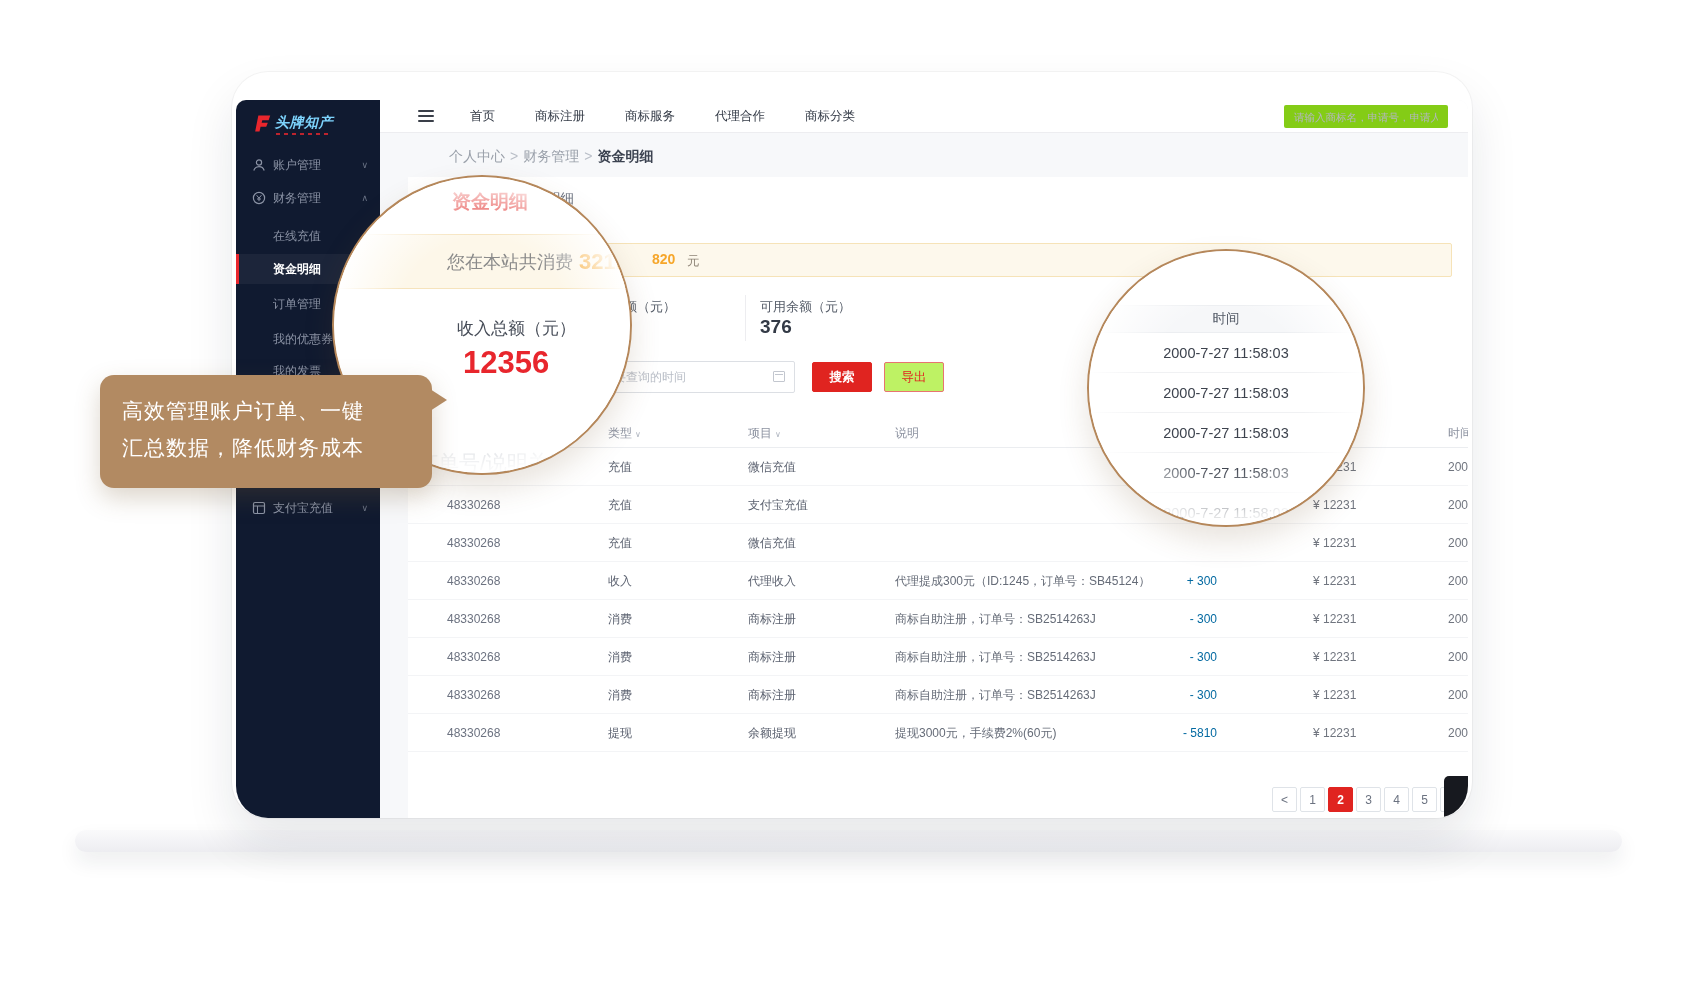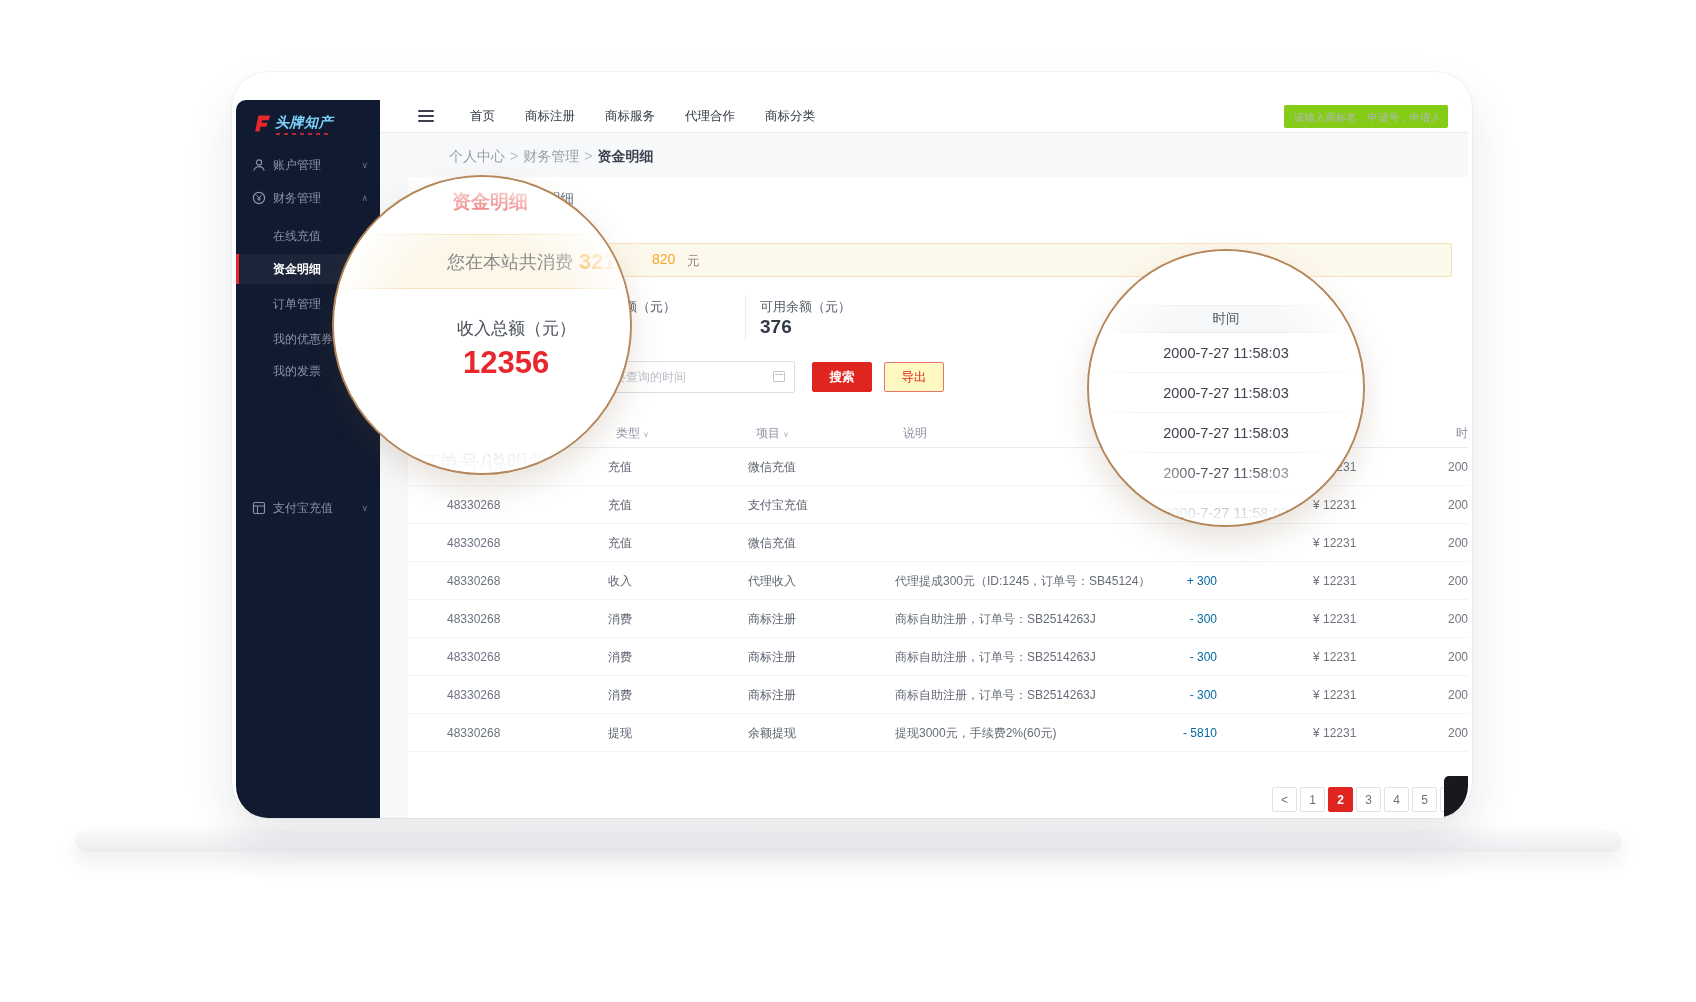--- a/index.html
+++ b/index.html
@@ -29,61 +29,61 @@
   .side-item .ic { width:14px; height:14px; margin-left:16px; margin-right:7px; flex:none; display:flex; }
   .side-item .chev { position:absolute; right:12px; font-size:9px; color:#6b7486; }
   .side-sub { padding-left:37px; }
   .side-item.active { color:#fff; font-weight:bold; background:rgba(255,255,255,.05); }
   .side-item.active::before { content:''; position:absolute; left:0; top:0; width:3px; height:100%; background:#e8262d; }
 
   
   .navbar { position:absolute; left:144px; right:0; top:0; height:33px; background:#fff; border-bottom:1px solid #ededf0; }
   .burger { position:absolute; left:38px; top:10px; width:16px; height:12px; display:flex; flex-direction:column; justify-content:space-between; cursor:pointer; }
   .burger i { display:block; height:2px; background:#3a3f49; border-radius:1px; }
-  .nav-menu { position:absolute; left:90px; top:0; height:33px; display:flex; align-items:center; gap:30px; }
+  .nav-menu { position:absolute; left:90px; top:0; height:33px; display:flex; align-items:center; gap:40px; }
   .nav-menu span { font-size:12.5px; color:#333a46; cursor:pointer; white-space:nowrap; }
   .nav-search { position:absolute; left:904px; top:5px; width:164px; height:23px; background:#84cc16;
     border:none; border-radius:2px; font-size:10.5px; color:#555; padding:0 10px; }
   .nav-search::placeholder { color:#b3b7bf; }
 
   
   .crumbbar { position:absolute; left:144px; right:0; top:33px; height:43px; background:#f7f8fa; }
   .crumb { position:absolute; left:69px; top:15px; font-size:14px; color:#9aa0aa; }
   .crumb b { color:#3b4250; font-weight:bold; }
   .crumb .sep { margin:0 5px; color:#b9bec7; }
 
   
   .card { position:absolute; left:172px; top:77px; right:0; bottom:0; background:#fff; overflow:hidden; }
   .tab { position:absolute; top:13px; font-size:13.5px; cursor:pointer; }
   .tab.t1 { left:17px; color:#e02420; font-weight:bold; }
   .tab.t2 { left:112px; color:#6b7280; }
   .banner { position:absolute; left:16px; top:66px; width:1028px; height:34px; background:#fdf8ec;
     border:1px solid #f6e3b8; border-radius:2px; }
   .banner .lbl { position:absolute; left:30px; top:9px; font-size:12.5px; color:#8f8578; }
-  .banner .amt { position:absolute; left:227px; top:7px; font-size:14px; font-weight:normal; color:#f6a62a; }
+  .banner .amt { position:absolute; left:227px; top:7px; font-size:14px; font-weight:bold; color:#f6a62a; }
   .banner .unit { position:absolute; left:262px; top:9px; font-size:12.5px; color:#8f8578; }
 
   .stat-label { position:absolute; top:121px; font-size:13px; color:#555c68; }
   .stat-value { position:absolute; top:139px; font-size:19px; font-weight:bold; color:#333a46; }
   .stat-value.red { color:#e8262d; }
   .vdiv { position:absolute; top:118px; width:1px; height:46px; background:#ededf0; }
 
   .date-input { position:absolute; left:147px; top:184px; width:240px; height:32px; border:1px solid #dcdfe4;
     border-radius:2px; background:#fff; font-size:12px; color:#555; padding:0 30px 0 10px; }
   .date-input::placeholder { color:#b9bec7; }
   .cal-icon { position:absolute; left:365px; top:194px; width:12px; height:11px; border:1px solid #c3c7cf;
     border-radius:1px; cursor:pointer; }
   .cal-icon::before { content:''; position:absolute; left:1px; right:1px; top:2px; height:1px; background:#c3c7cf; }
   .btn { position:absolute; top:185px; width:60px; height:30px; border-radius:2px; font-size:12.5px;
     display:flex; align-items:center; justify-content:center; cursor:pointer; }
   .btn.search { left:404px; background:#e02420; color:#fff; font-weight:bold; border:1px solid #e02420; }
-  .btn.export { left:476px; background:#fef9c3; color:#e02420; border:1px solid #e87470; }
+  .btn.export { left:476px; background:#bef264; color:#e02420; border:1px solid #e87470; }
 
   .thead { position:absolute; left:0; right:0; top:240px; height:31px; border-bottom:1px solid #ebedf0; }
-  .th { position:absolute; top:8px; font-size:12px; color:#8c92a0; white-space:nowrap;margin-left:8px; }
+  .th { position:absolute; top:8px; font-size:12px; color:#8c92a0; white-space:nowrap; }
   .caret { font-size:8px; color:#aeb4bf; margin-left:3px; cursor:pointer; }
   .tbody { position:absolute; left:0; right:0; top:271px; }
   .trow { position:relative; height:38px; border-bottom:1px solid #f3f4f6; }
   .tc { position:absolute; top:50%; transform:translateY(-50%); font-size:12px; color:#5c6270; white-space:nowrap; }
   .c1 { left:39px;  color:#6c7280; }
   .c2 { left:200px; }
   .c3 { left:340px; }
   .c4 { left:487px; color:#666c78; }
   .c5 { left:690px; width:119px; text-align:right; color:#0369a1; }
   .c6 { left:905px; color:#70757f; }
@@ -374,14 +374,19 @@
     <div class="mag-times">
 
     <div class="mag-time-row">2000-7-27  11:58:03</div>
         <div class="mag-time-row">2000-7-27  11:58:03</div>
         <div class="mag-time-row">2000-7-27  11:58:03</div>
         <div class="mag-time-row">2000-7-27  11:58:03</div>
         <div class="mag-time-row">2000-7-27  11:58:03</div>
       </div>
   </div>
 
+  <div class="callout calloutL">
+    <div class="line">高效管理账户订单、一键</div>
+    <div class="line">汇总数据，降低财务成本</div>
+    <span class="tip"></span>
+  </div>
 
 </div>
 
 </body></html>

